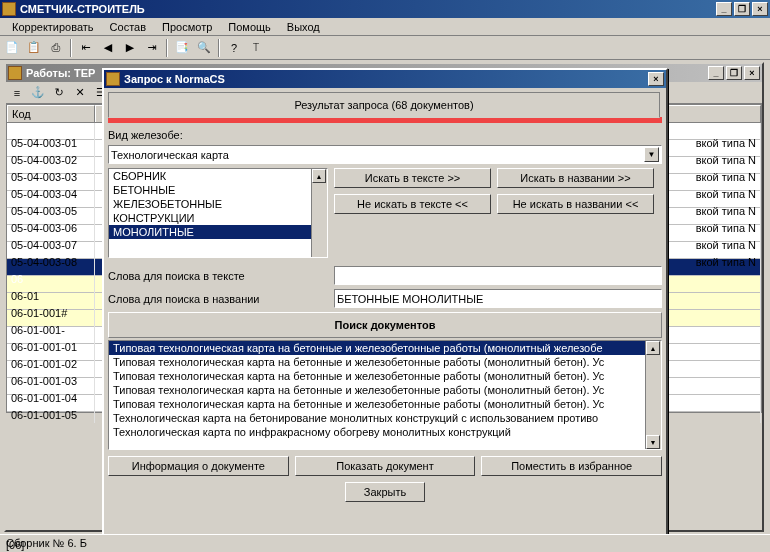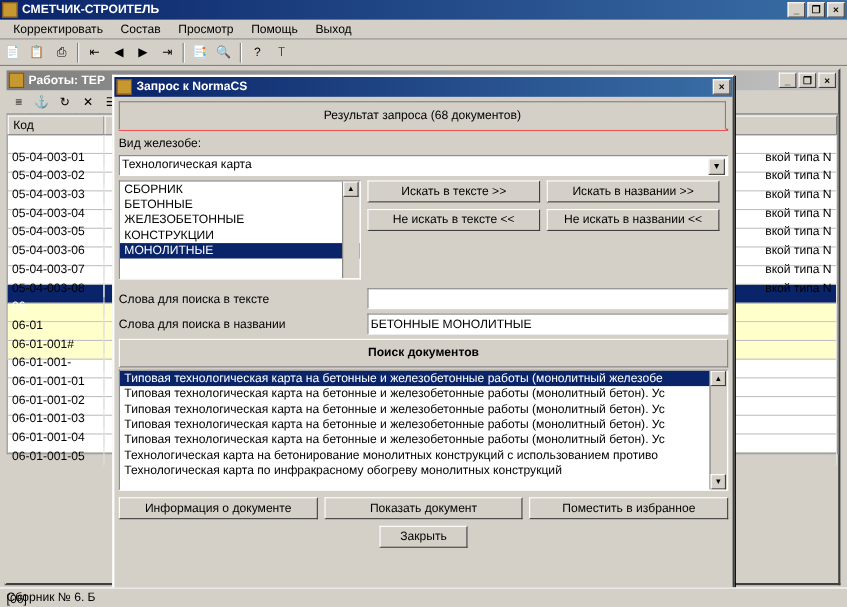--- a/index.html
+++ b/index.html
@@ -21,27 +21,27 @@
 .grid{border:1px solid #808080;background:#fff}
 .gridhdr{display:flex;background:#d4d0c8;border-bottom:1px solid #808080}
 .gridcol{padding:2px 4px;border-right:1px solid #808080;border-top:1px solid #fff;border-left:1px solid #fff;font-weight:normal}
 .gridrow{display:flex;border-bottom:1px solid #c0c0c0;height:17px}
 .gridcell{padding:14px 4px;border-right:1px solid #e0e0e0;white-space:nowrap;overflow:hidden}
 .gridrow.sel{background:#0a246a;color:#fff}
 .gridrow.yellow{background:#ffffcc}
 .dialog{position:absolute;top:68px;left:102px;width:566px;height:468px;background:#d4d0c8;border:2px solid;border-color:#fff #404040 #404040 #fff;box-shadow:1px 1px 0 #000}
 .dialog .titlebar{background:linear-gradient(90deg,#0a246a,#3a6ea5)}
 .dbody{padding:4px}
-.tabs{display:flex;border-bottom:2px solid #ef4444;margin-bottom:6px}
+.tabs{display:flex;border-bottom:6px solid #ef4444;margin-bottom:6px}
 .tab{flex:1;text-align:center;padding:6px;border:1px solid #808080;border-bottom:none;background:#d4d0c8;margin-right:2px}
 .tab.active{background:#d4d0c8;border-bottom:1px solid #d4d0c8;margin-bottom:-1px}
 .frow{display:flex;align-items:center;margin-bottom:4px;gap:6px}
 .flabel{width:150px}
 .combo,.txt{flex:1;border:1px solid;border-color:#808080 #fff #fff #808080;background:#fff;padding:2px;height:19px}
-.combo{display:flex;}
+.combo{display:flex;align-items:center}
 .combo .arr{width:15px;height:15px;background:#d4d0c8;border:1px solid;border-color:#fff #404040 #404040 #fff;margin-left:auto;display:flex;align-items:center;justify-content:center;font-size:8px}
 .listbox{border:1px solid;border-color:#808080 #fff #fff #808080;background:#fff;height:90px;overflow:hidden;position:relative}
 .listbox .item{padding:1px 4px;cursor:default}
 .listbox .item.sel{background:#0a246a;color:#fff}
 .listbox .scroll{position:absolute;right:0;top:0;bottom:0;width:16px;background:#d4d0c8;border-left:1px solid #808080}
 .btn{background:#d4d0c8;border:1px solid;border-color:#fff #404040 #404040 #fff;padding:3px 8px;cursor:default;text-align:center;min-width:100px}
 .btngrid{display:grid;grid-template-columns:1fr 1fr;gap:6px;width:320px}
 .searchhdr{text-align:center;font-weight:bold;padding:6px;border:1px solid;border-color:#fff #808080 #808080 #fff;margin-top:4px}
 .results{border:1px solid;border-color:#808080 #fff #fff #808080;background:#fff;height:110px;overflow:hidden;position:relative;margin-top:2px}
 .results .item{padding:1px 4px;white-space:nowrap;overflow:hidden}

